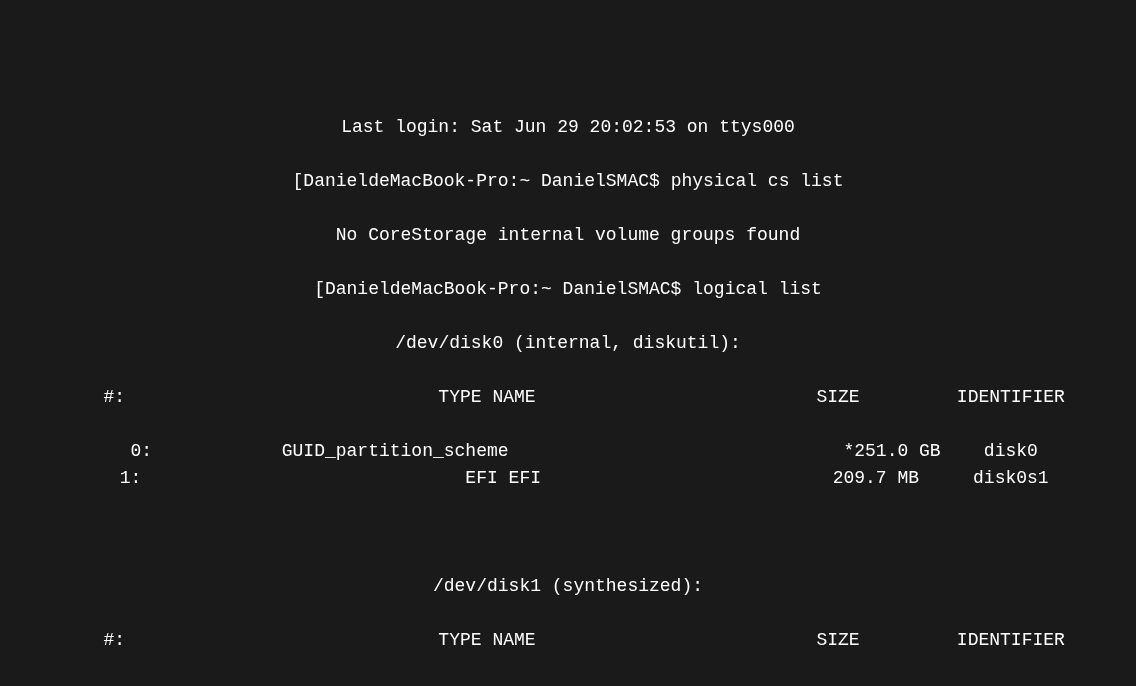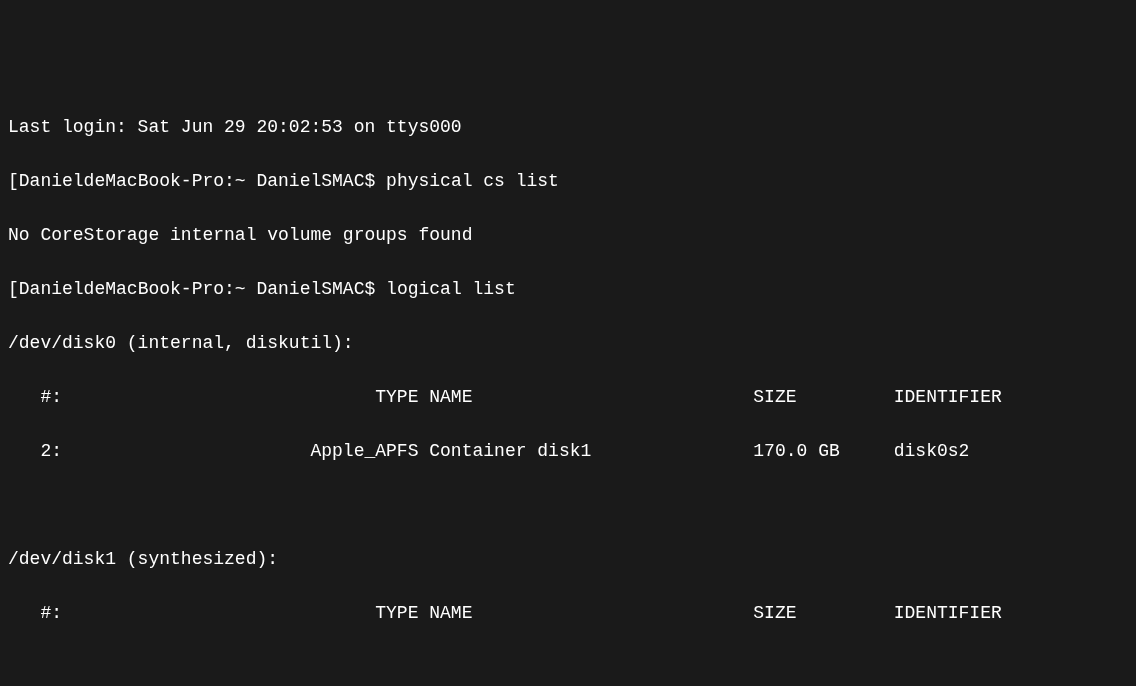--- a/index.html
+++ b/index.html
@@ -14,37 +14,38 @@
       font-size: 18px;
       line-height: 1.5;
       padding: 6px 8px;
       width: 1136px;
       height: 686px;
       overflow: hidden;
       white-space: pre;
     }
     .line {
       white-space: pre;
+      text-align: center;
     }
     .bracket {
       color: #fff;
     }
   </style>
 </head>
 <body>
 
 
 
 <div class="line">Last login: Sat Jun 29 20:02:53 on ttys000</div>
 <div class="line"><span class="bracket">[</span><span>DanieldeMacBook-Pro:~ DanielSMAC$</span> <span>physical cs list</span></div>
 <div class="line">No CoreStorage internal volume groups found</div>
 <div class="line"><span class="bracket">[</span><span>DanieldeMacBook-Pro:~ DanielSMAC$</span> <span>logical list</span></div>
 <div class="line">/dev/disk0 (internal, diskutil):</div>
 <div class="line" id="disk0-headers">   #:                             TYPE NAME                          SIZE         IDENTIFIER</div>
-<div id="disk0-rows"><div class="line">   2:                       Apple_APFS Container disk1               170.0 GB     disk0s2</div></div>
+<div id="disk0-rows"><div class="line">   0:            GUID_partition_scheme                               *251.0 GB    disk0</div><div class="line">   1:                              EFI EFI                           209.7 MB     disk0s1</div></div>
 <div class="line"> </div>
 <div class="line">/dev/disk1 (synthesized):</div>
 <div class="line" id="disk1-headers">   #:                             TYPE NAME                          SIZE         IDENTIFIER</div>
 
 
 
 
 
 
 

